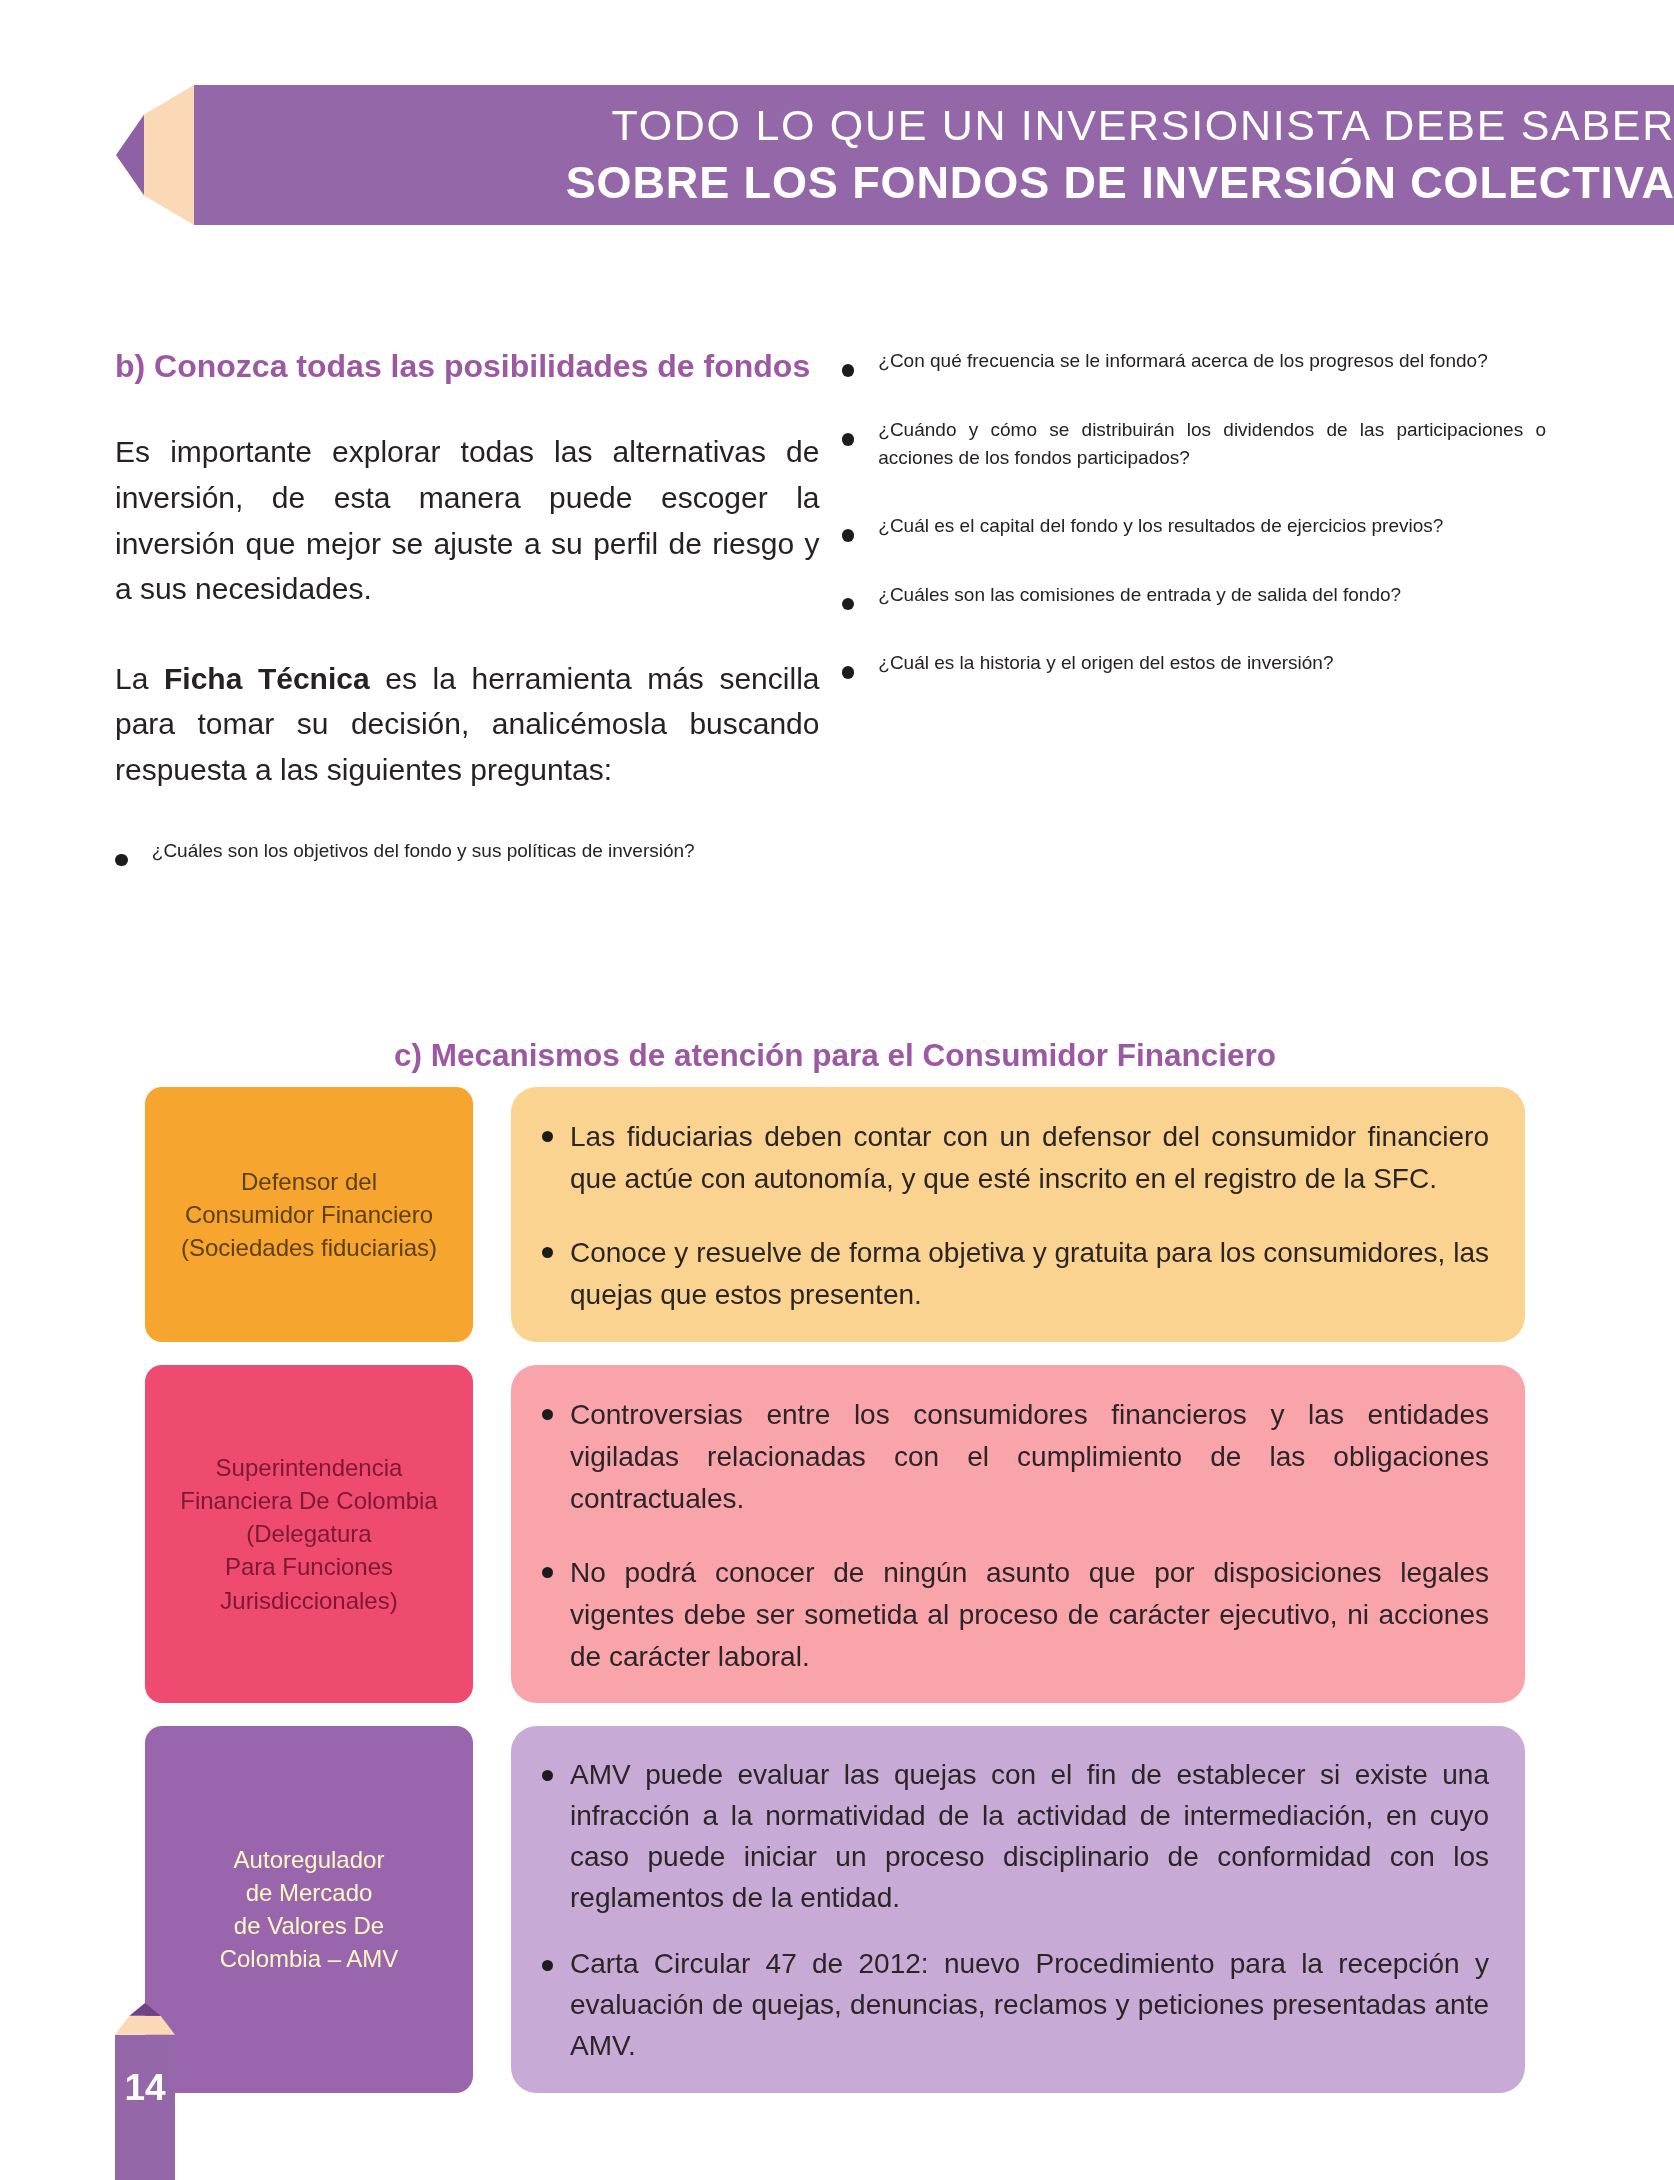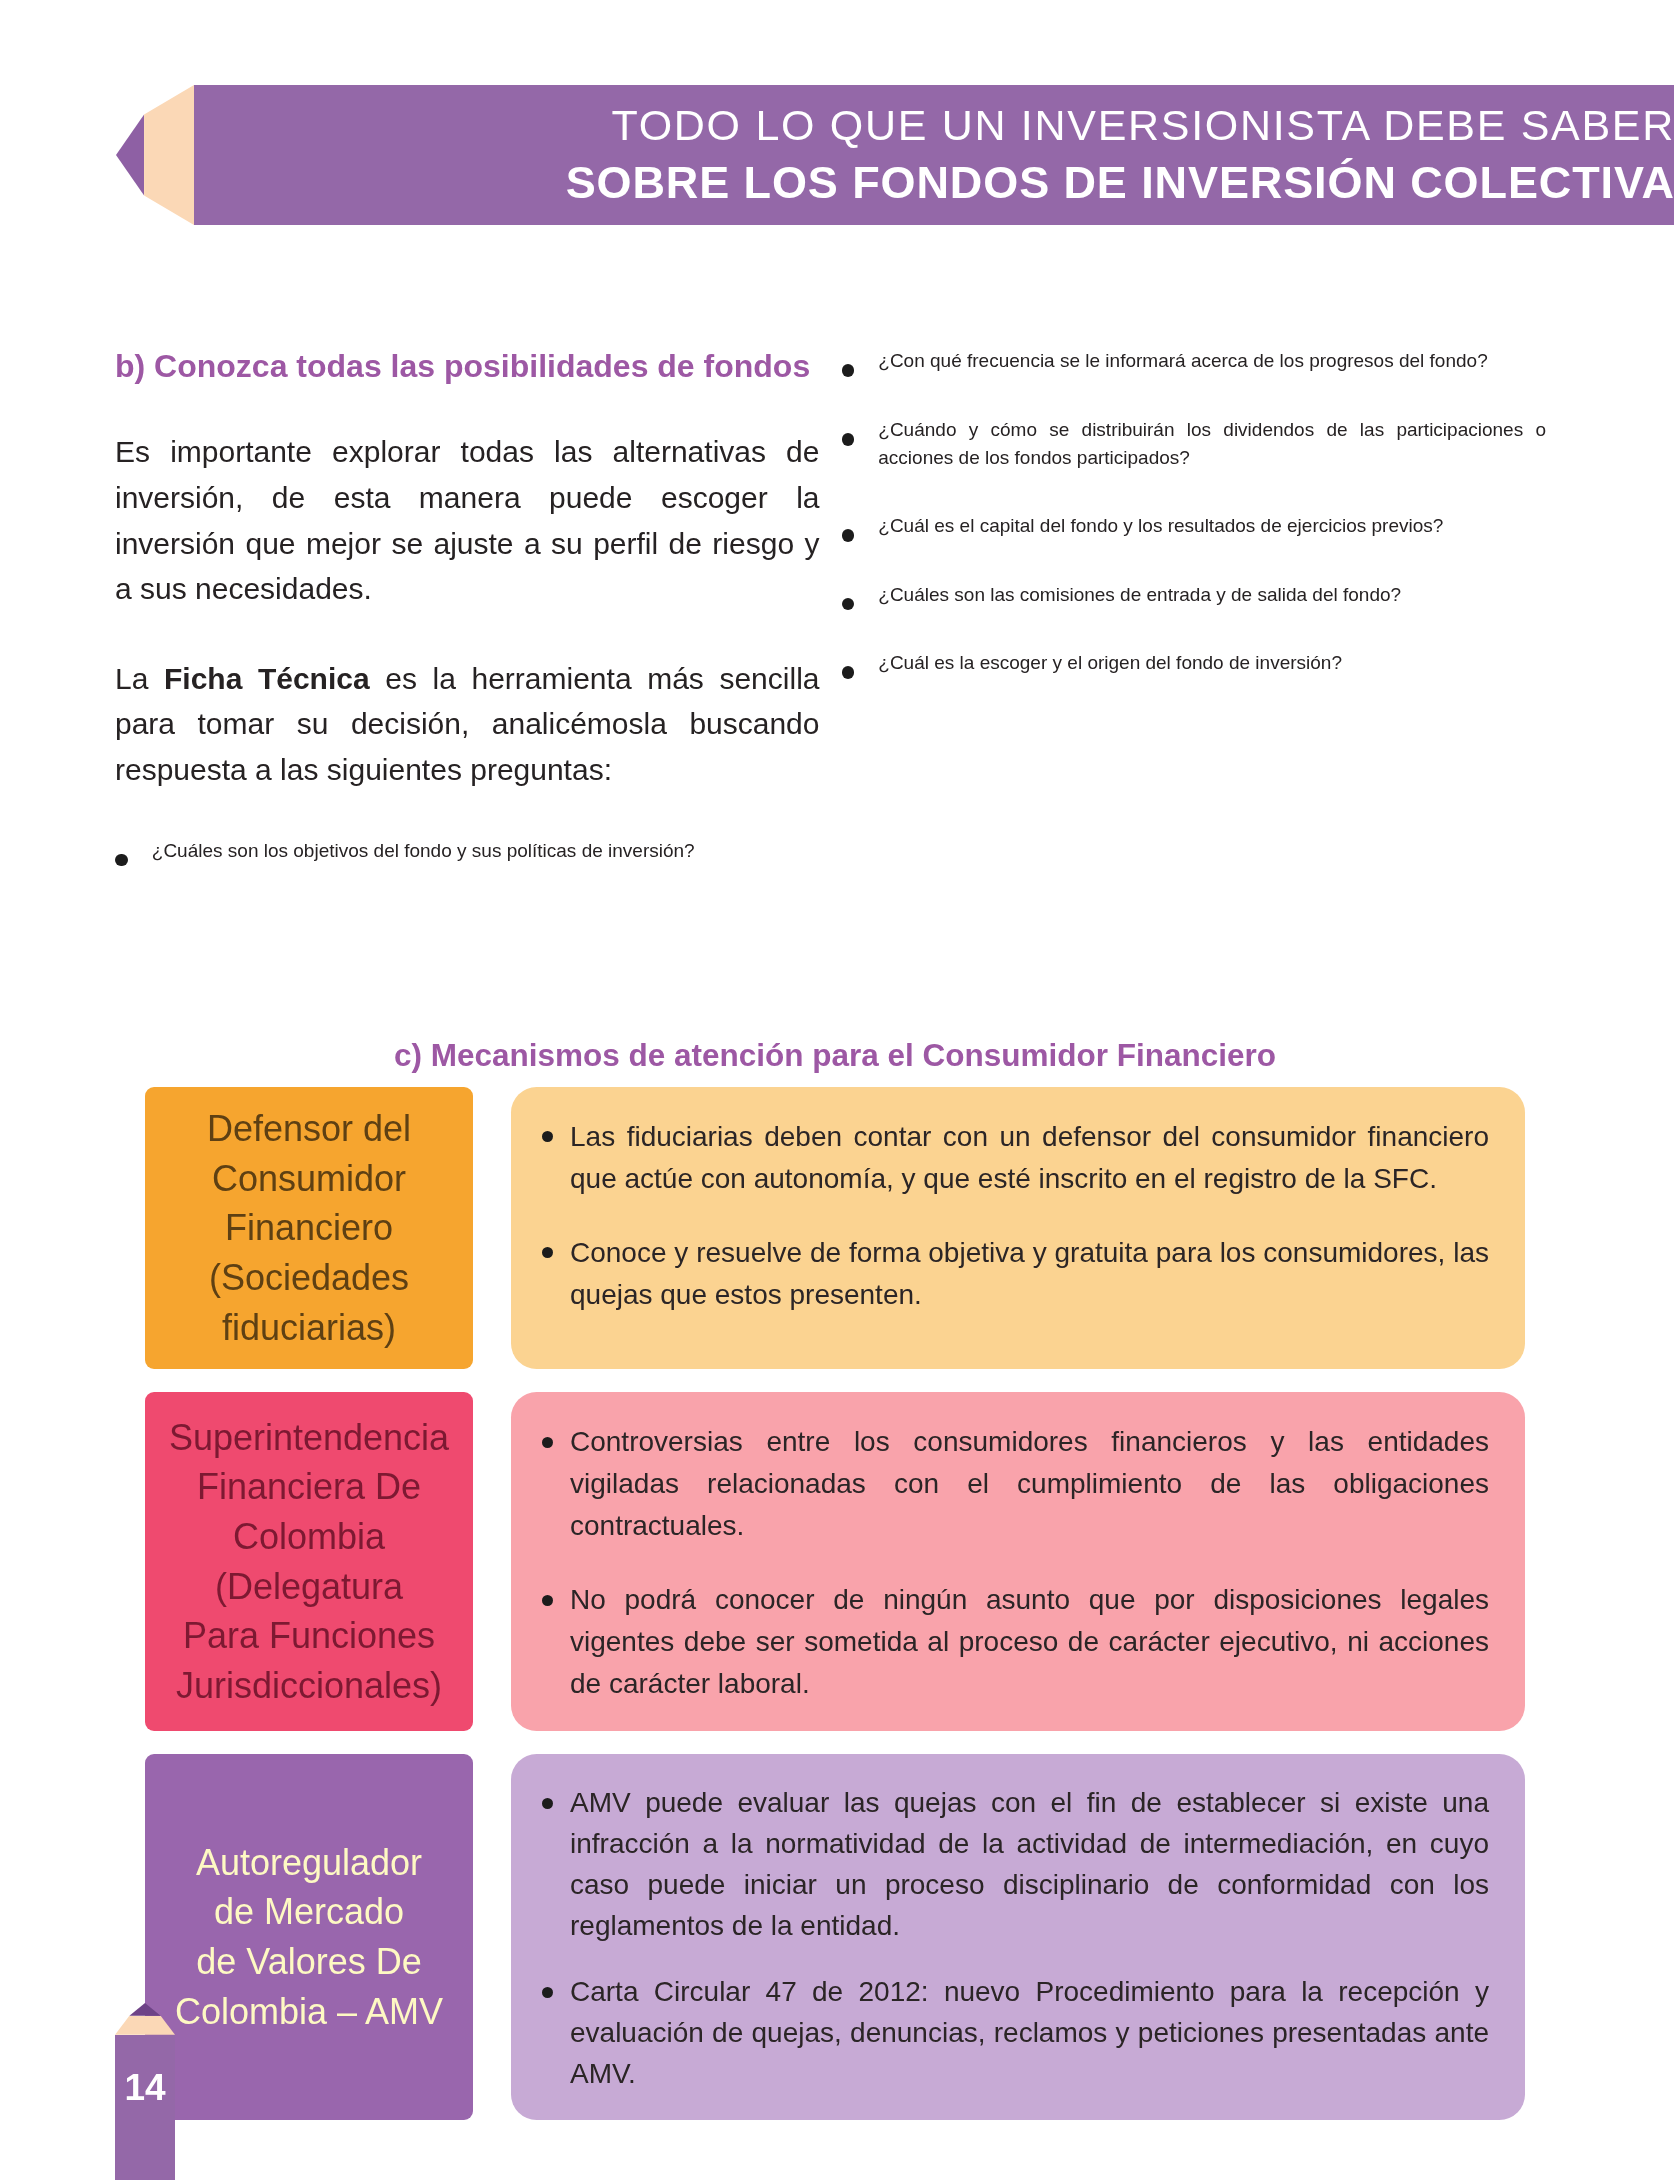--- a/index.html
+++ b/index.html
@@ -44,23 +44,23 @@
   }
   .mech{
     position:absolute;top:1087px;left:145px;right:150px;
     display:flex;flex-direction:column;gap:23px;
   }
   .mech-row{display:flex;align-items:stretch;}
   .row-1{min-height:254px;}
   .row-2{min-height:256px;}
   .row-3{min-height:317px;}
   .mech-label{
-    flex:0 0 328px;border-radius:9px;box-sizing:border-box;
+    flex:0 0 328px;border-radius:17px;box-sizing:border-box;
     display:flex;align-items:center;justify-content:center;
-    text-align:center;font-size:36px;line-height:1.38;font-weight:400;
+    text-align:center;font-size:24px;line-height:1.38;font-weight:400;
     padding:17px 19px;
   }
   .mech-content{
     flex:1;margin-left:38px;border-radius:25.6px;box-sizing:border-box;
     padding:29px 36px 25.6px 31px;
     display:flex;flex-direction:column;gap:32px;
   }
   .mech-content .bullet{font-size:28px;line-height:1.5;color:#2B2526;text-align:justify;gap:17px;}
   .mech-content .bullet .dot{flex:0 0 11px;width:11px;height:11px;margin-top:15.3px;}
   .row-3 .mech-content{gap:25.6px;}
@@ -122,21 +122,21 @@
       <div class="bullet">
         <span class="dot"></span>
         <span class="txt">¿Cuál es el capital del fondo y los resultados de ejercicios previos?</span>
       </div>
       <div class="bullet">
         <span class="dot"></span>
         <span class="txt">¿Cuáles son las comisiones de entrada y de salida del fondo?</span>
       </div>
       <div class="bullet">
         <span class="dot"></span>
-        <span class="txt">¿Cuál es la escoger y el origen del fondo de inversión?</span>
+        <span class="txt">¿Cuál es la historia y el origen del estos de inversión?</span>
       </div>
     </div>
   </div>
 
   <h3 class="mech-heading">c) Mecanismos de atención para el Consumidor Financiero</h3>
 
   <div class="mech">
 
     <div class="mech-row row-1">
       <div class="mech-label lb-orange">Defensor del<br>Consumidor Financiero<br>(Sociedades fiduciarias)</div>

